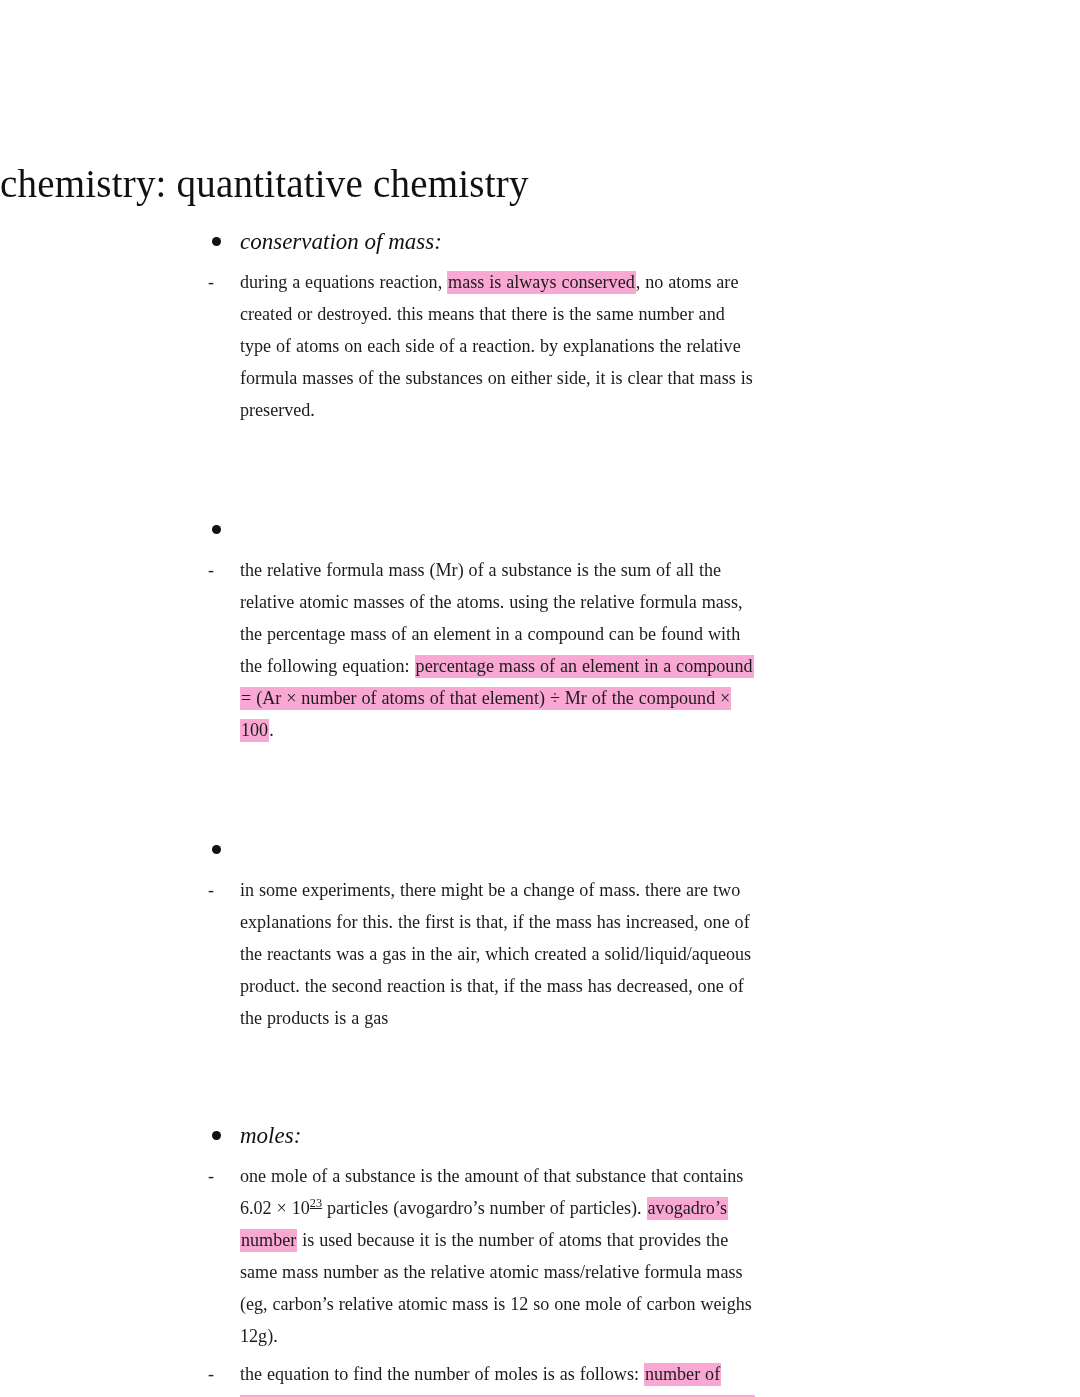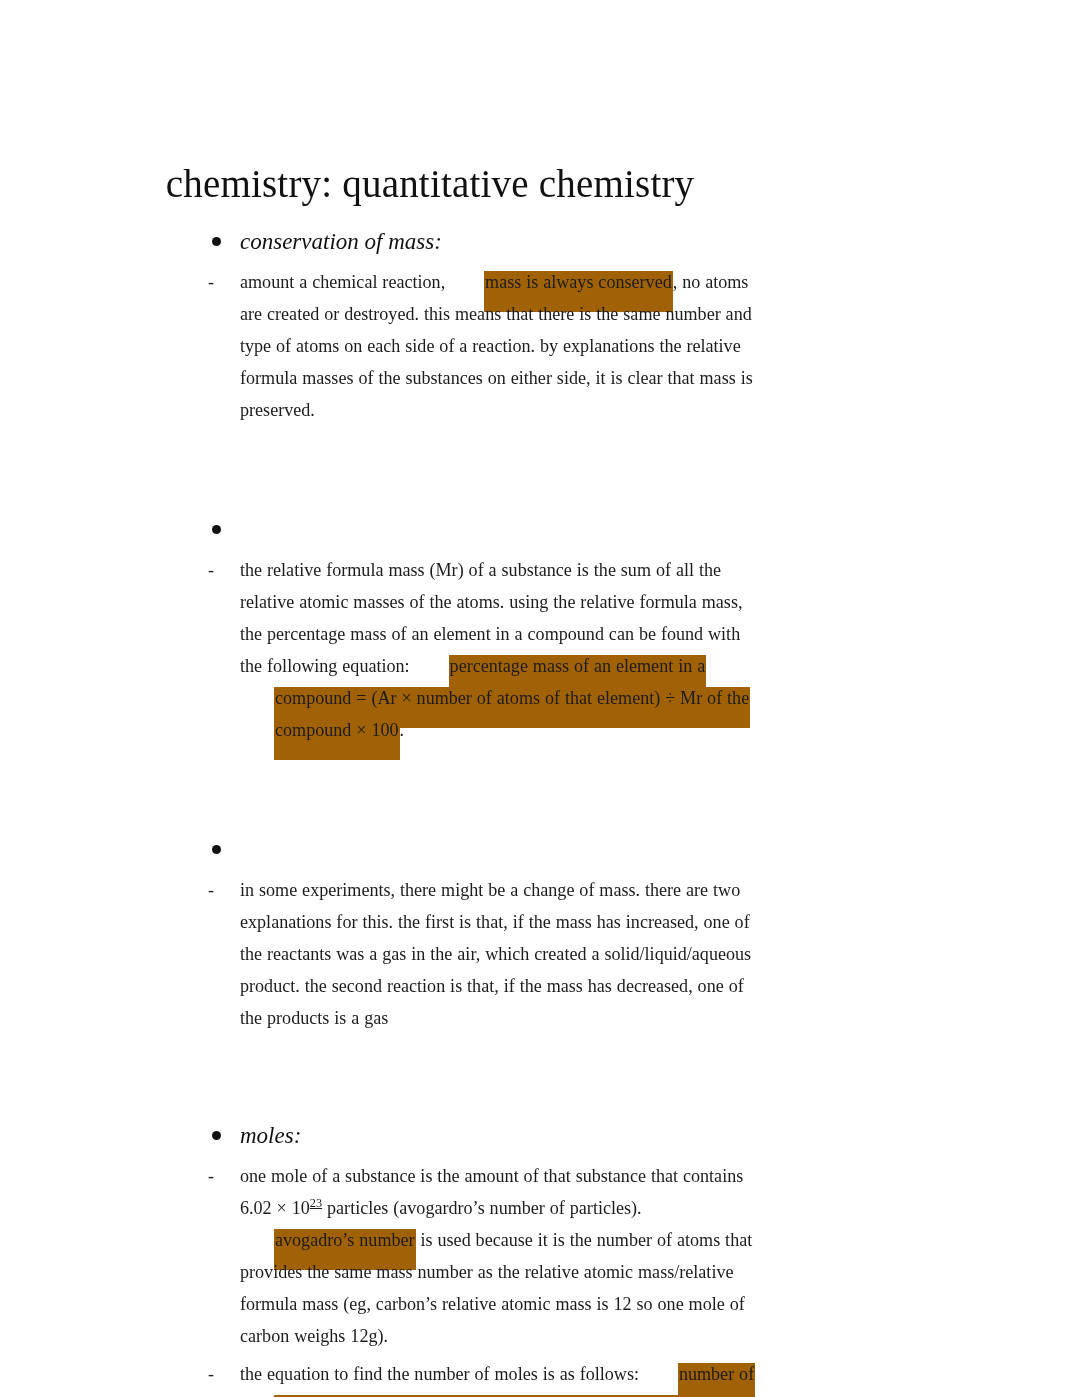--- a/index.html
+++ b/index.html
@@ -21,21 +21,21 @@
     height: 1397px;
     background: #ffffff;
     box-sizing: border-box;
   }
 
   .doc-title {
     position: absolute;
     top: 134px;
     left: 0;
     width: 860px;
-    text-align: center;
+    text-align: left;
     font-size: 39px;
     font-weight: 400;
     line-height: 48px;
     letter-spacing: 0.2px;
     color: #111111;
   }
 
   .content {
     position: absolute;
     top: 226px;
@@ -87,25 +87,24 @@
   .body-text {
     font-size: 18.1px;
     line-height: 32px;
     color: #1c1c1c;
     display: block;
     text-align: left;
     word-spacing: 0.4px;
   }
 
   .hl {
-    background-color: #a16207;
+    background-color: #f9a8d4;
     box-decoration-break: clone;
     -webkit-box-decoration-break: clone;
-    padding: 1px 1px 20px 1px;
-    margin-left: 34px;
+    padding: 1px 1px 2px 1px;
   }
 
   sup.sup-num {
     font-size: 0.68em;
     vertical-align: super;
     line-height: 0;
     text-decoration: underline;
   }
   .heading-gap { height: 6px; }
 </style>
@@ -118,21 +117,21 @@
 
   <div class="content">
       <div class="section">
         <div class="heading-row">
           <span class="bullet-marker"></span>
           <span class="heading-text">conservation of mass:</span>
         </div>
         <div class="heading-gap"></div>
         <div class="body-row">
           <span class="dash-marker">-</span>
-          <span class="body-text"><span>amount a chemical reaction, </span><span class="hl">mass is always conserved</span><span>, no atoms are created or destroyed. this means that there is the same number and type of atoms on each side of a reaction. by explanations the relative formula masses of the substances on either side, it is clear that mass is preserved.</span></span>
+          <span class="body-text"><span>during a equations reaction, </span><span class="hl">mass is always conserved</span><span>, no atoms are created or destroyed. this means that there is the same number and type of atoms on each side of a reaction. by explanations the relative formula masses of the substances on either side, it is clear that mass is preserved.</span></span>
         </div>
       </div>
       <div style="height: 88px;"></div>
       <div class="section">
         <div class="heading-row">
           <span class="bullet-marker"></span>
         </div>
         <div class="heading-gap"></div>
         <div class="body-row">
           <span class="dash-marker">-</span>

